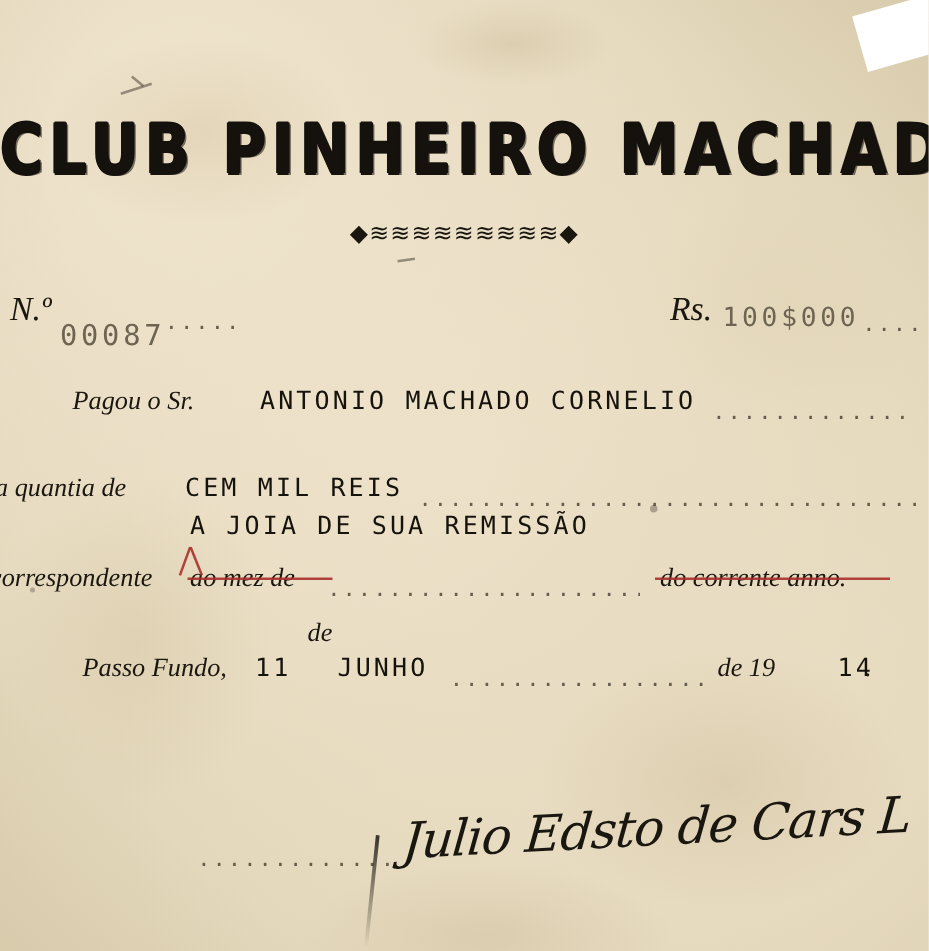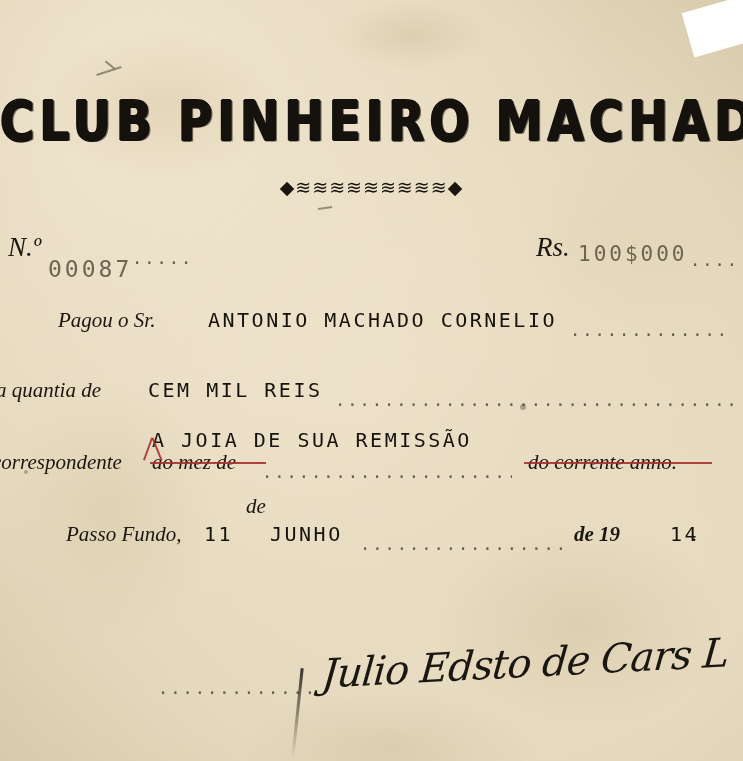--- a/index.html
+++ b/index.html
@@ -200,38 +200,38 @@
   <div class="dots" style="left:690px; top:250px; width:48px;">........</div>
 
   <div class="printed" style="left:58px; top:308px;">Pagou o Sr.</div>
   <div class="typed" style="left:208px; top:308px;">ANTONIO MACHADO CORNELIO</div>
   <div class="dots" style="left:570px; top:320px; width:160px;">...............................</div>
 
   <div class="printed" style="left:-4px; top:378px;">a quantia de</div>
   <div class="typed" style="left:148px; top:378px;">CEM MIL REIS</div>
   <div class="dots" style="left:335px; top:390px; width:400px;">.......................................................................</div>
 
-  <div class="typed" style="left:152px; top:428px;">A JOIA DE SUA REMISSÃO</div>
+  <div class="typed" style="left:152px; top:408px;">A JOIA DE SUA REMISSÃO</div>
 
   <div class="printed" style="left:-8px; top:450px;">correspondente</div>
   <div class="printed" style="left:152px; top:450px;">ao mez de</div>
   <div class="dots" style="left:262px; top:462px; width:250px;">................................................</div>
   <div class="printed" style="left:528px; top:450px;">do corrente anno.</div>
 
   <div class="strike" style="left:150px; top:462px; width:116px;"></div>
   <div class="strike" style="left:524px; top:462px; width:188px;"></div>
   <div class="redmark" style="left:147px; top:437px; width:2px; height:24px; transform:rotate(20deg);"></div>
   <div class="redmark" style="left:156px; top:437px; width:2px; height:24px; transform:rotate(-22deg);"></div>
 
   <div class="printed" style="left:66px; top:522px;">Passo Fundo,</div>
   <div class="typed" style="left:204px; top:522px;text-align:center;">11</div>
   <div class="printed" style="left:246px; top:494px;">de</div>
   <div class="typed" style="left:270px; top:522px;">JUNHO</div>
   <div class="dots" style="left:360px; top:534px; width:208px;">......................................</div>
-  <div class="printed" style="left:574px; top:522px;font-weight:bold;">de 19</div>
+  <div class="printed" style="left:574px; top:522px;">de 19</div>
   <div class="typed" style="left:670px; top:522px;">14</div>
   <div class="printed" style="left:692px; top:522px;">.</div>
 
 
   <div class="dots" style="left:158px; top:678px; width:160px;">.........................</div>
   <div class="signature" style="left:322px; top:640px;">Julio Edsto de Cars L</div>
   <div class="sig-tail" style="left:296px; top:668px;"></div>
 
 </div>
 

